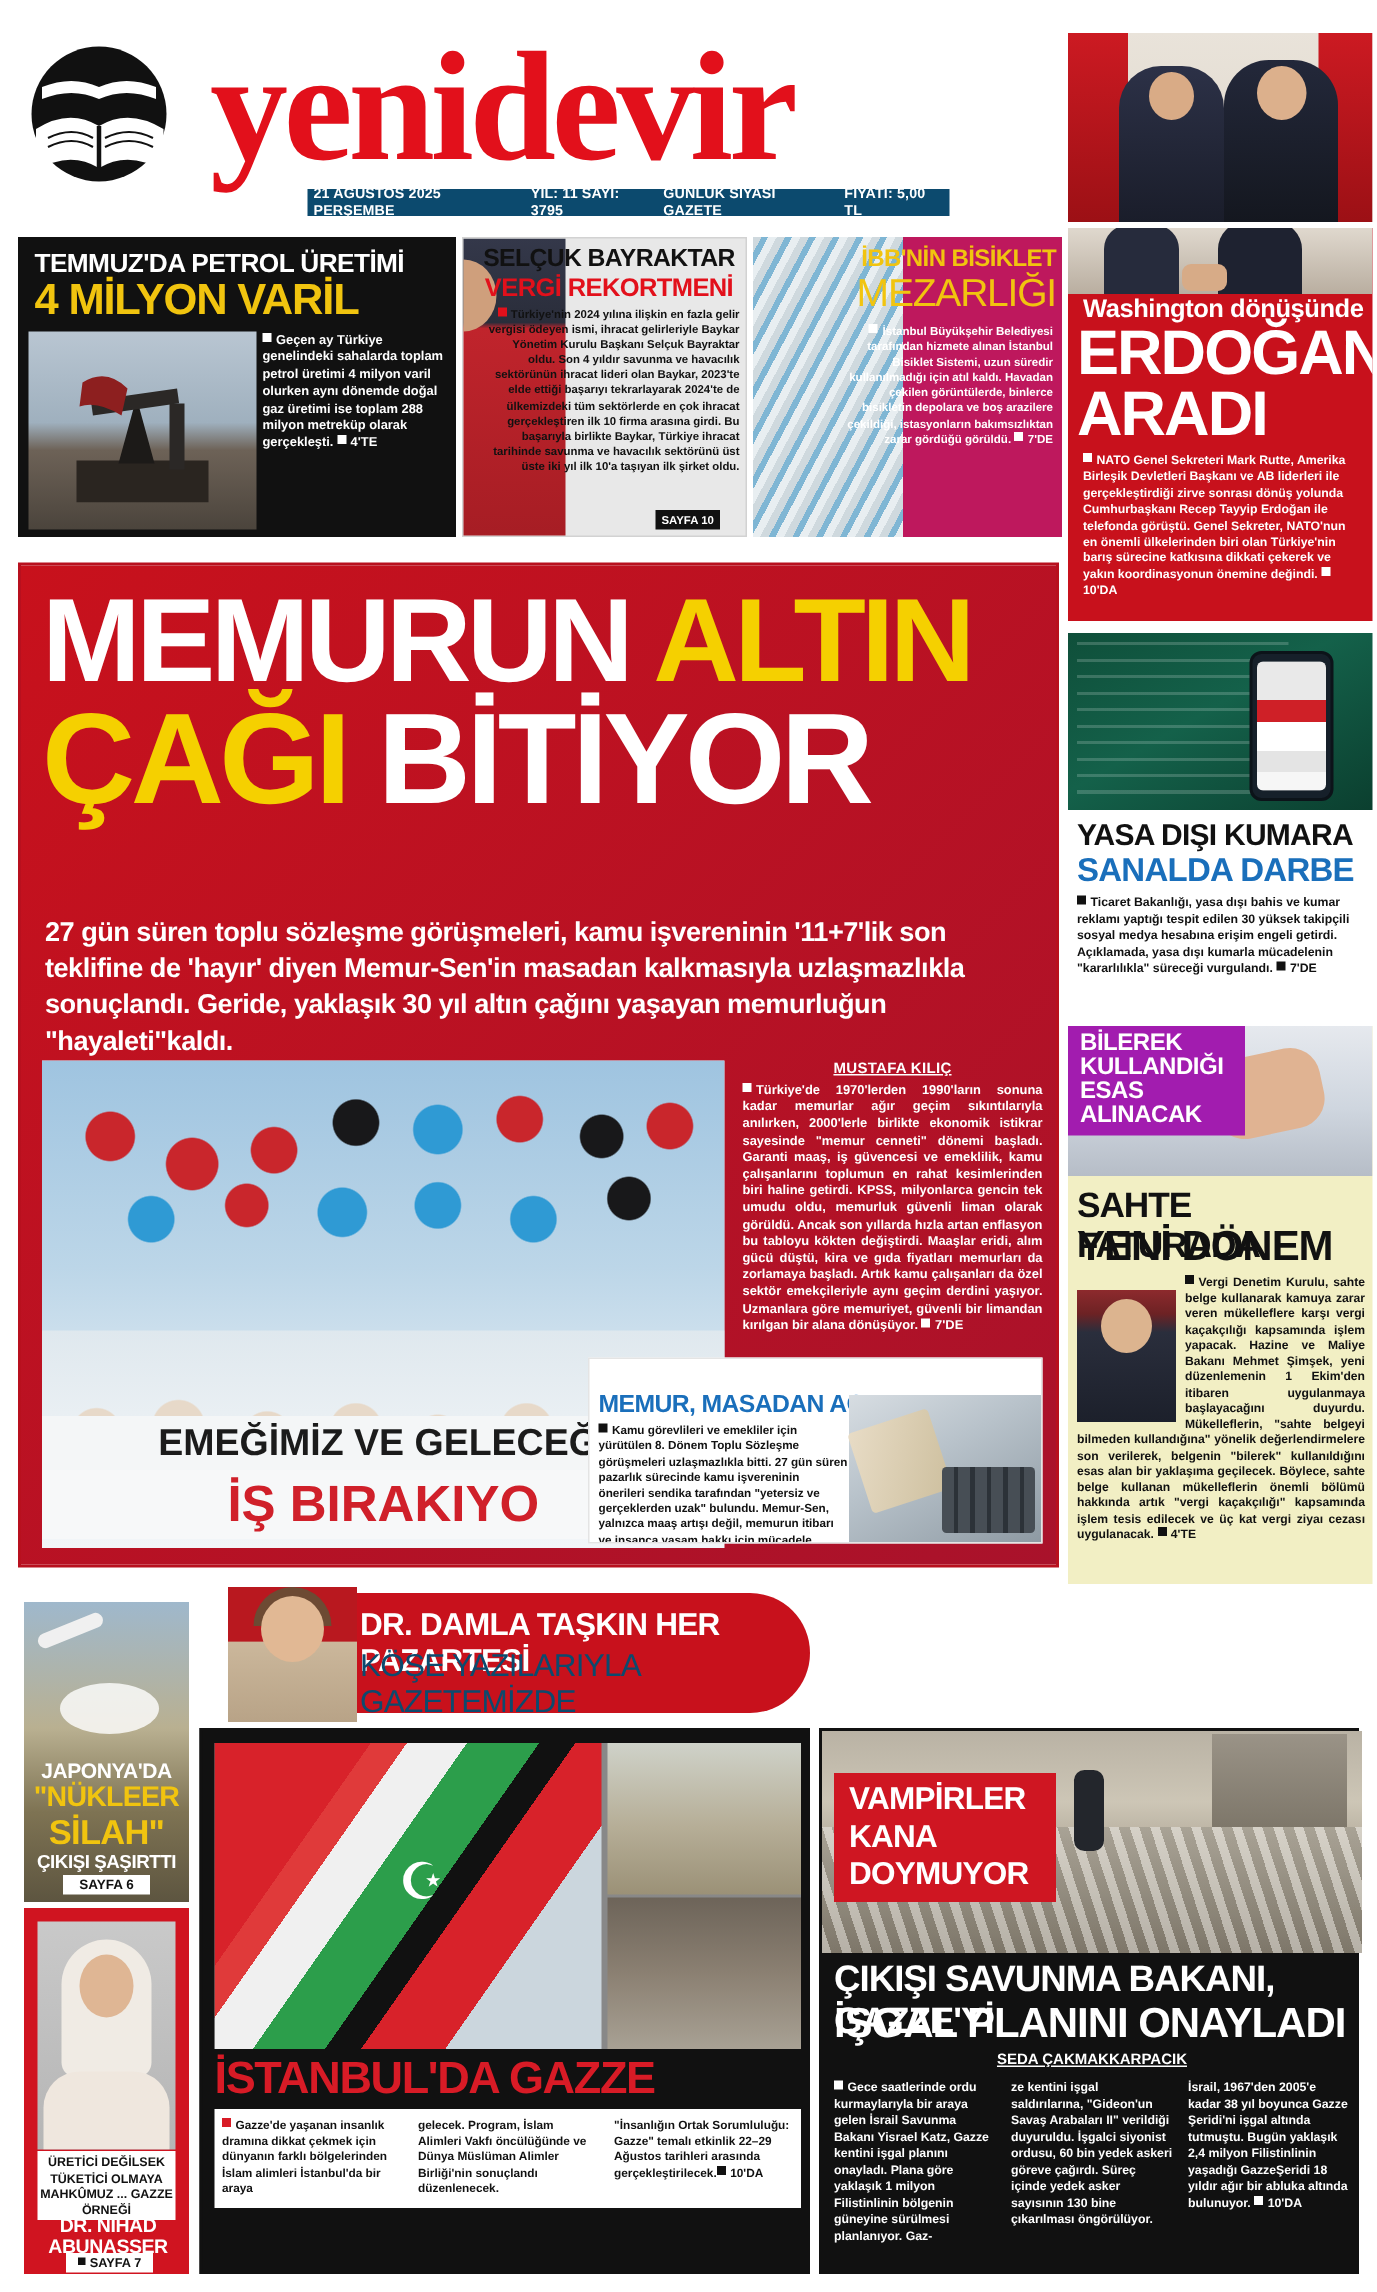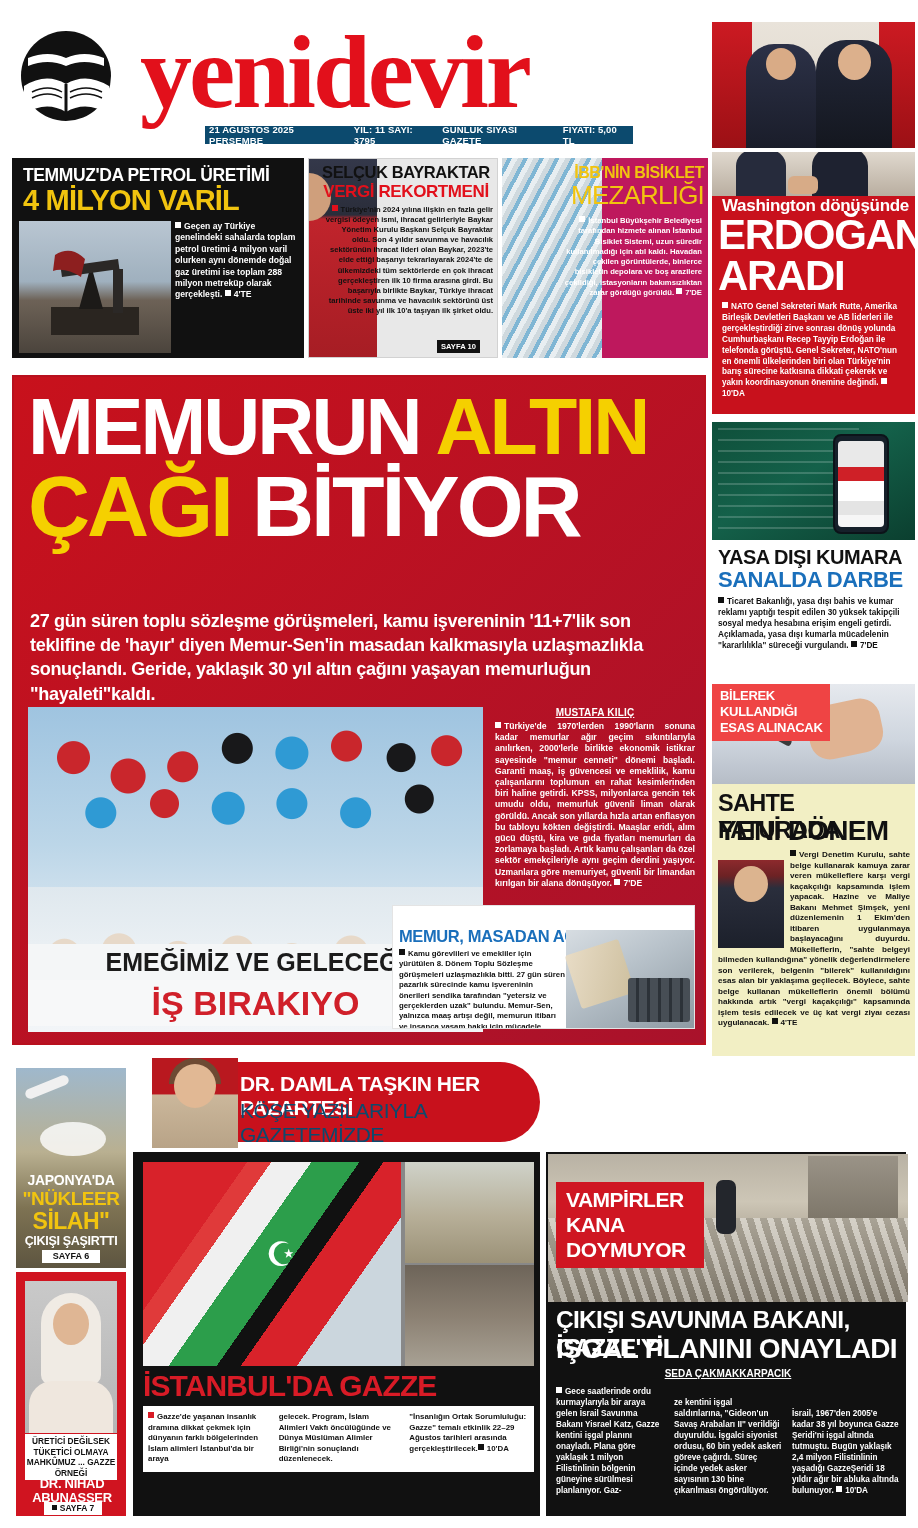--- a/index.html
+++ b/index.html
@@ -90,21 +90,21 @@
   .gam-phone .scr{position:absolute;left:3px;top:5px;right:3px;bottom:5px;background:#f2f2f2;border-radius:4px;
     background-image:linear-gradient(180deg,#e9e9e9 0 26px,#cf2027 26px 40px,#fff 40px 60px,#e4e4e4 60px 74px,#f6f6f6 74px 100%);}
   .gam-hl1 { position:absolute; left:6px; top:124px; width:192px; color:#111; font-weight:bold; font-size:20px; letter-spacing:-0.5px;}
   .gam-hl2 { position:absolute; left:6px; top:145px; width:192px; color:#1a6fbb; font-weight:bold; font-size:22px; letter-spacing:-0.5px;}
   .gam-body { position:absolute; left:6px; top:175px; width:192px; color:#111; font-size:8.2px; line-height:10.9px; font-weight:bold;}
 
   .fat-wrap { position:absolute; left:712px; top:684px; width:203px; height:372px; background:#f2efc4; overflow:hidden;}
   .fat-photo{position:absolute;left:0;top:0;width:203px;height:100px;background:linear-gradient(180deg,#e6e9ee 0%,#cfd6df 55%, #b6bdc7 100%);}
   .fat-photo .hand{position:absolute;left:96px;top:18px;width:74px;height:54px;background:#e0b392;border-radius:20px;transform:rotate(-12deg);}
   .fat-photo .pen{position:absolute;left:30px;top:44px;width:52px;height:7px;background:#3a3a3a;transform:rotate(28deg);border-radius:3px;}
-  .fat-badge { position:absolute; left:0; top:0; width:118px; background:#ef4444; color:#fff; font-weight:bold; font-size:13px; line-height:16px; padding:4px 6px 5px 8px; letter-spacing:-0.3px;}
+  .fat-badge { position:absolute; left:0; top:0; width:118px; background:#a21caf; color:#fff; font-weight:bold; font-size:16px; line-height:16px; padding:4px 6px 5px 8px; letter-spacing:-0.3px;}
   .fat-hl1 { position:absolute; left:6px; top:106px; width:192px; color:#111; font-weight:bold; font-size:23.5px; letter-spacing:-0.7px;}
   .fat-hl2 { position:absolute; left:6px; top:131px; width:192px; color:#111; font-weight:bold; font-size:28px; letter-spacing:-0.7px;}
   .fat-body { position:absolute; left:6px; top:166px; width:192px; color:#111; font-size:8.1px; line-height:10.5px; font-weight:bold; text-align:justify;}
   .fat-face { float:left; width:66px; height:88px; margin:10px 6px 3px 0;
     background:linear-gradient(180deg,#8d2a2d 0%, #6d2224 18%, #2a2e3c 32%, #1c202b 100%); }
   .fat-head{ width:34px;height:36px;background:#dcb48f;border-radius:50%; margin:6px auto 0;}
 
   
   .main { position:absolute; left:12px; top:375px; width:694px; height:670px;
           background:linear-gradient(135deg,#c8111c 0%, #a9122b 100%); border:2px solid #b8101e; }
@@ -216,21 +216,21 @@
   .isr-ph .rubble{position:absolute;left:0;bottom:0;width:360px;height:84px;
     background:
       repeating-linear-gradient(72deg, rgba(255,255,255,.35) 0 6px, rgba(0,0,0,.12) 6px 13px),
       linear-gradient(180deg,#c0b9aa,#8f8778);}
   .isr-ph .man{position:absolute;left:168px;top:26px;width:20px;height:54px;background:#23262c;border-radius:7px;}
   .isr-ph .bld{position:absolute;right:10px;top:2px;width:90px;height:64px;background:linear-gradient(180deg,#9a9387,#7d7669);}
   .isr-badge { position:absolute; left:8px; top:28px; width:148px; background:#cf1622; color:#fff; font-weight:bold; font-size:21px; line-height:25px; letter-spacing:-0.5px; padding:5px 8px 6px 10px;}
   .isr-hl1 { position:absolute; left:8px; top:152px; width:344px; color:#fff; font-weight:bold; font-size:24.5px; letter-spacing:-0.7px;}
   .isr-hl2 { position:absolute; left:8px; top:179px; width:344px; color:#fff; font-weight:bold; font-size:28px; letter-spacing:-0.7px;}
   .isr-byline { position:absolute; left:8px; top:214px; width:344px; text-align:center; color:#fff; font-weight:bold; font-size:10px; text-decoration:underline;}
-  .isr-cols { position:absolute; left:8px; top:232px; width:344px; display:flex; gap:10px;align-items:flex-end;}
+  .isr-cols { position:absolute; left:8px; top:232px; width:344px; display:flex; gap:10px;}
   .isr-cols .c { flex:1; color:#fff; font-size:8.2px; line-height:11px; font-weight:bold;}
   .sq { display:inline-block; width:6px; height:6px; background:currentColor; margin-right:3px; vertical-align:1px;}
 </style>
 </head>
 <body>
 
 <div class="page">
 
   <div class="masthead">
     <svg class="globe-logo" viewBox="0 0 105 100">

